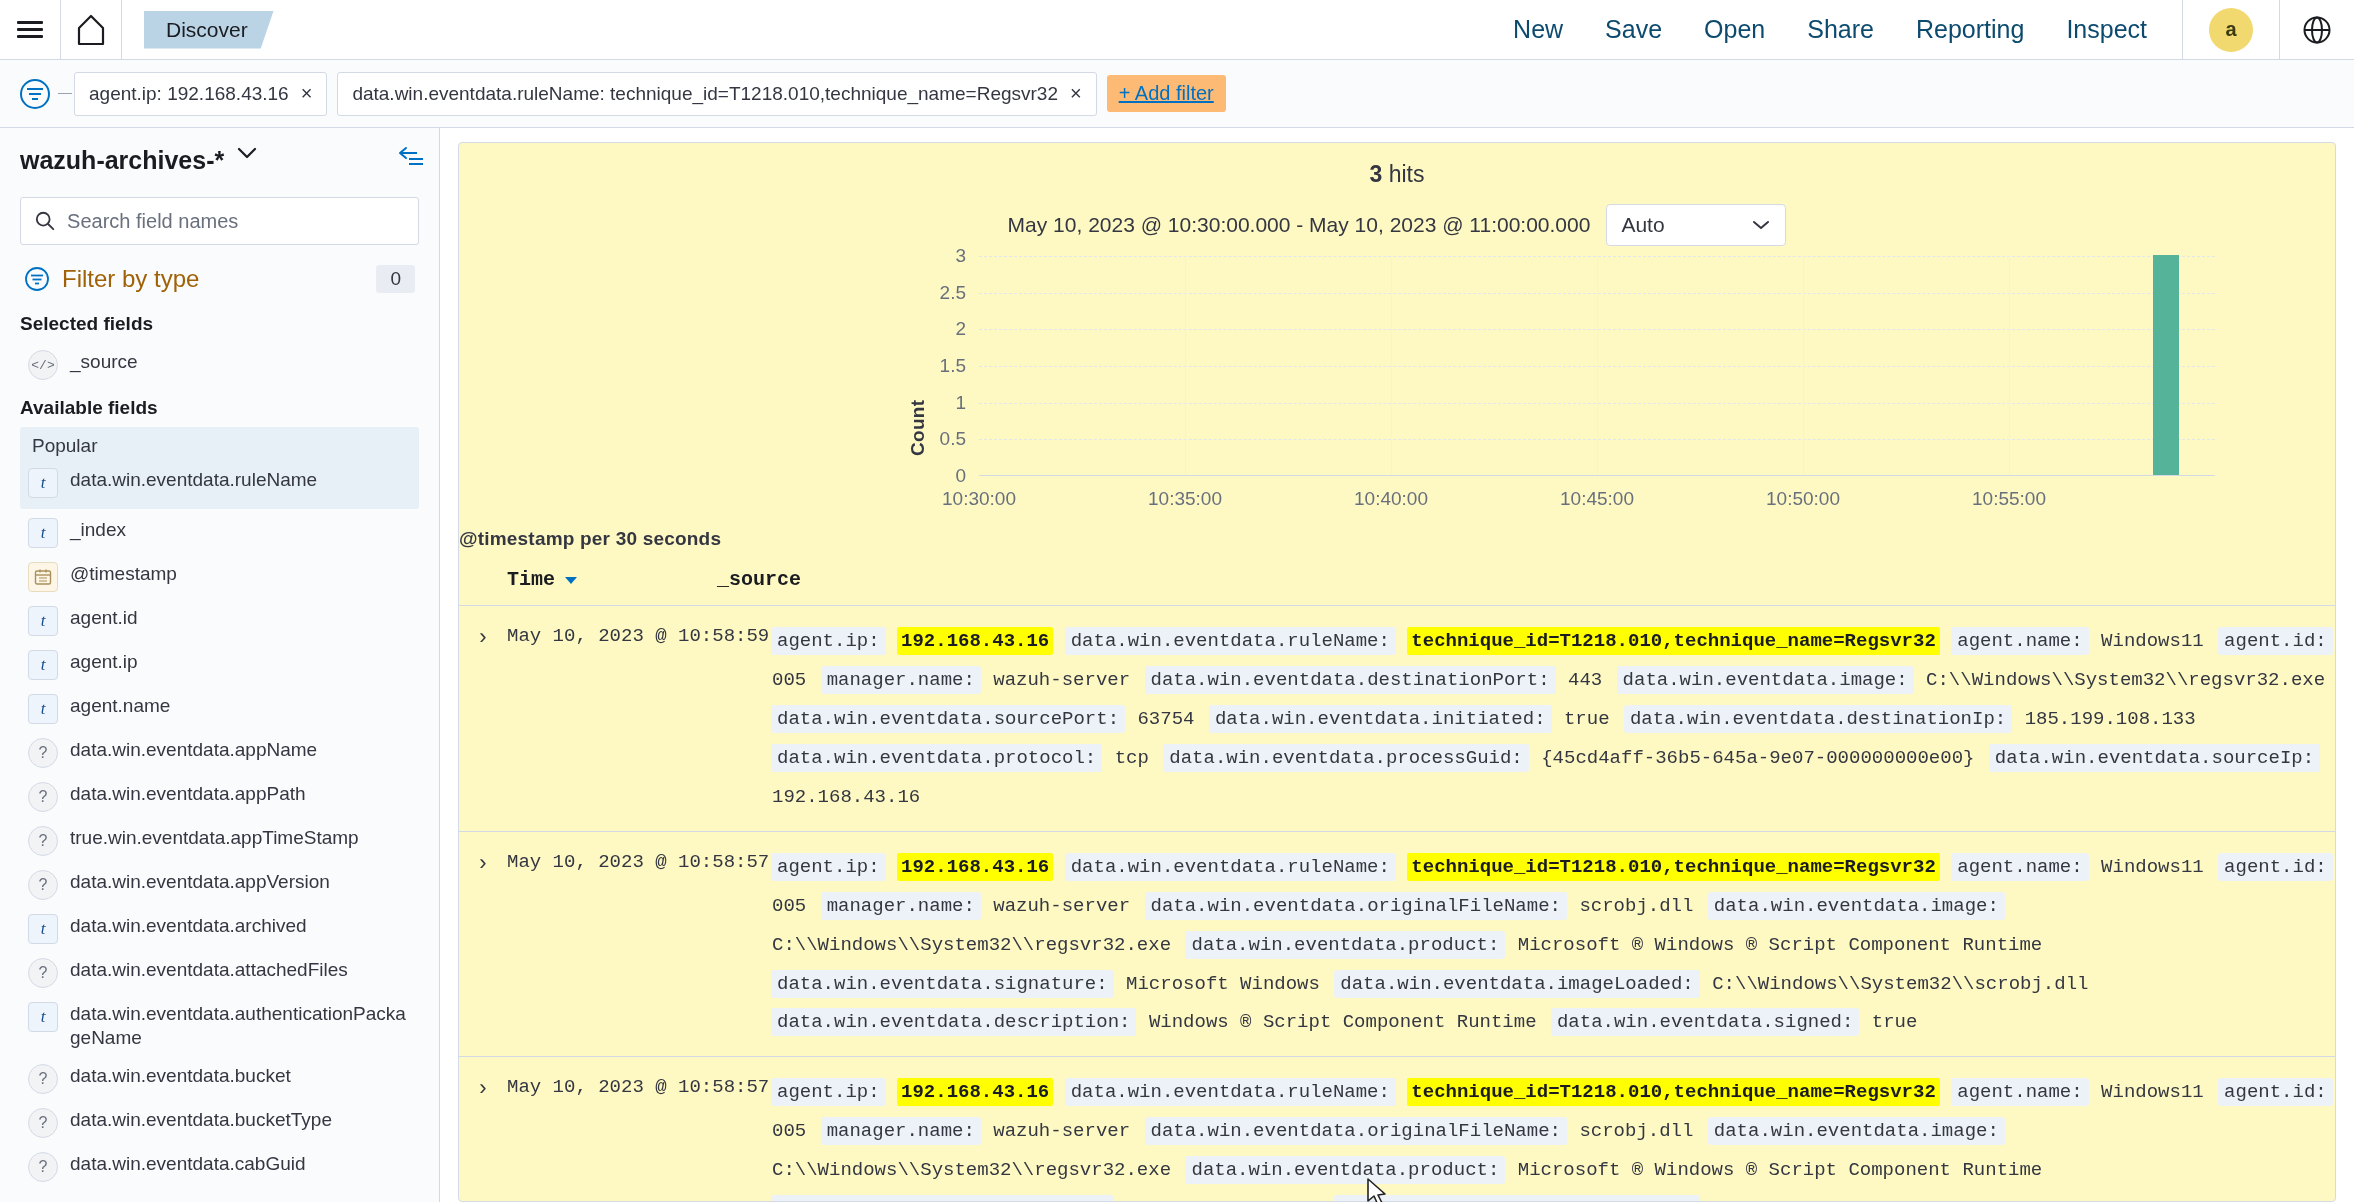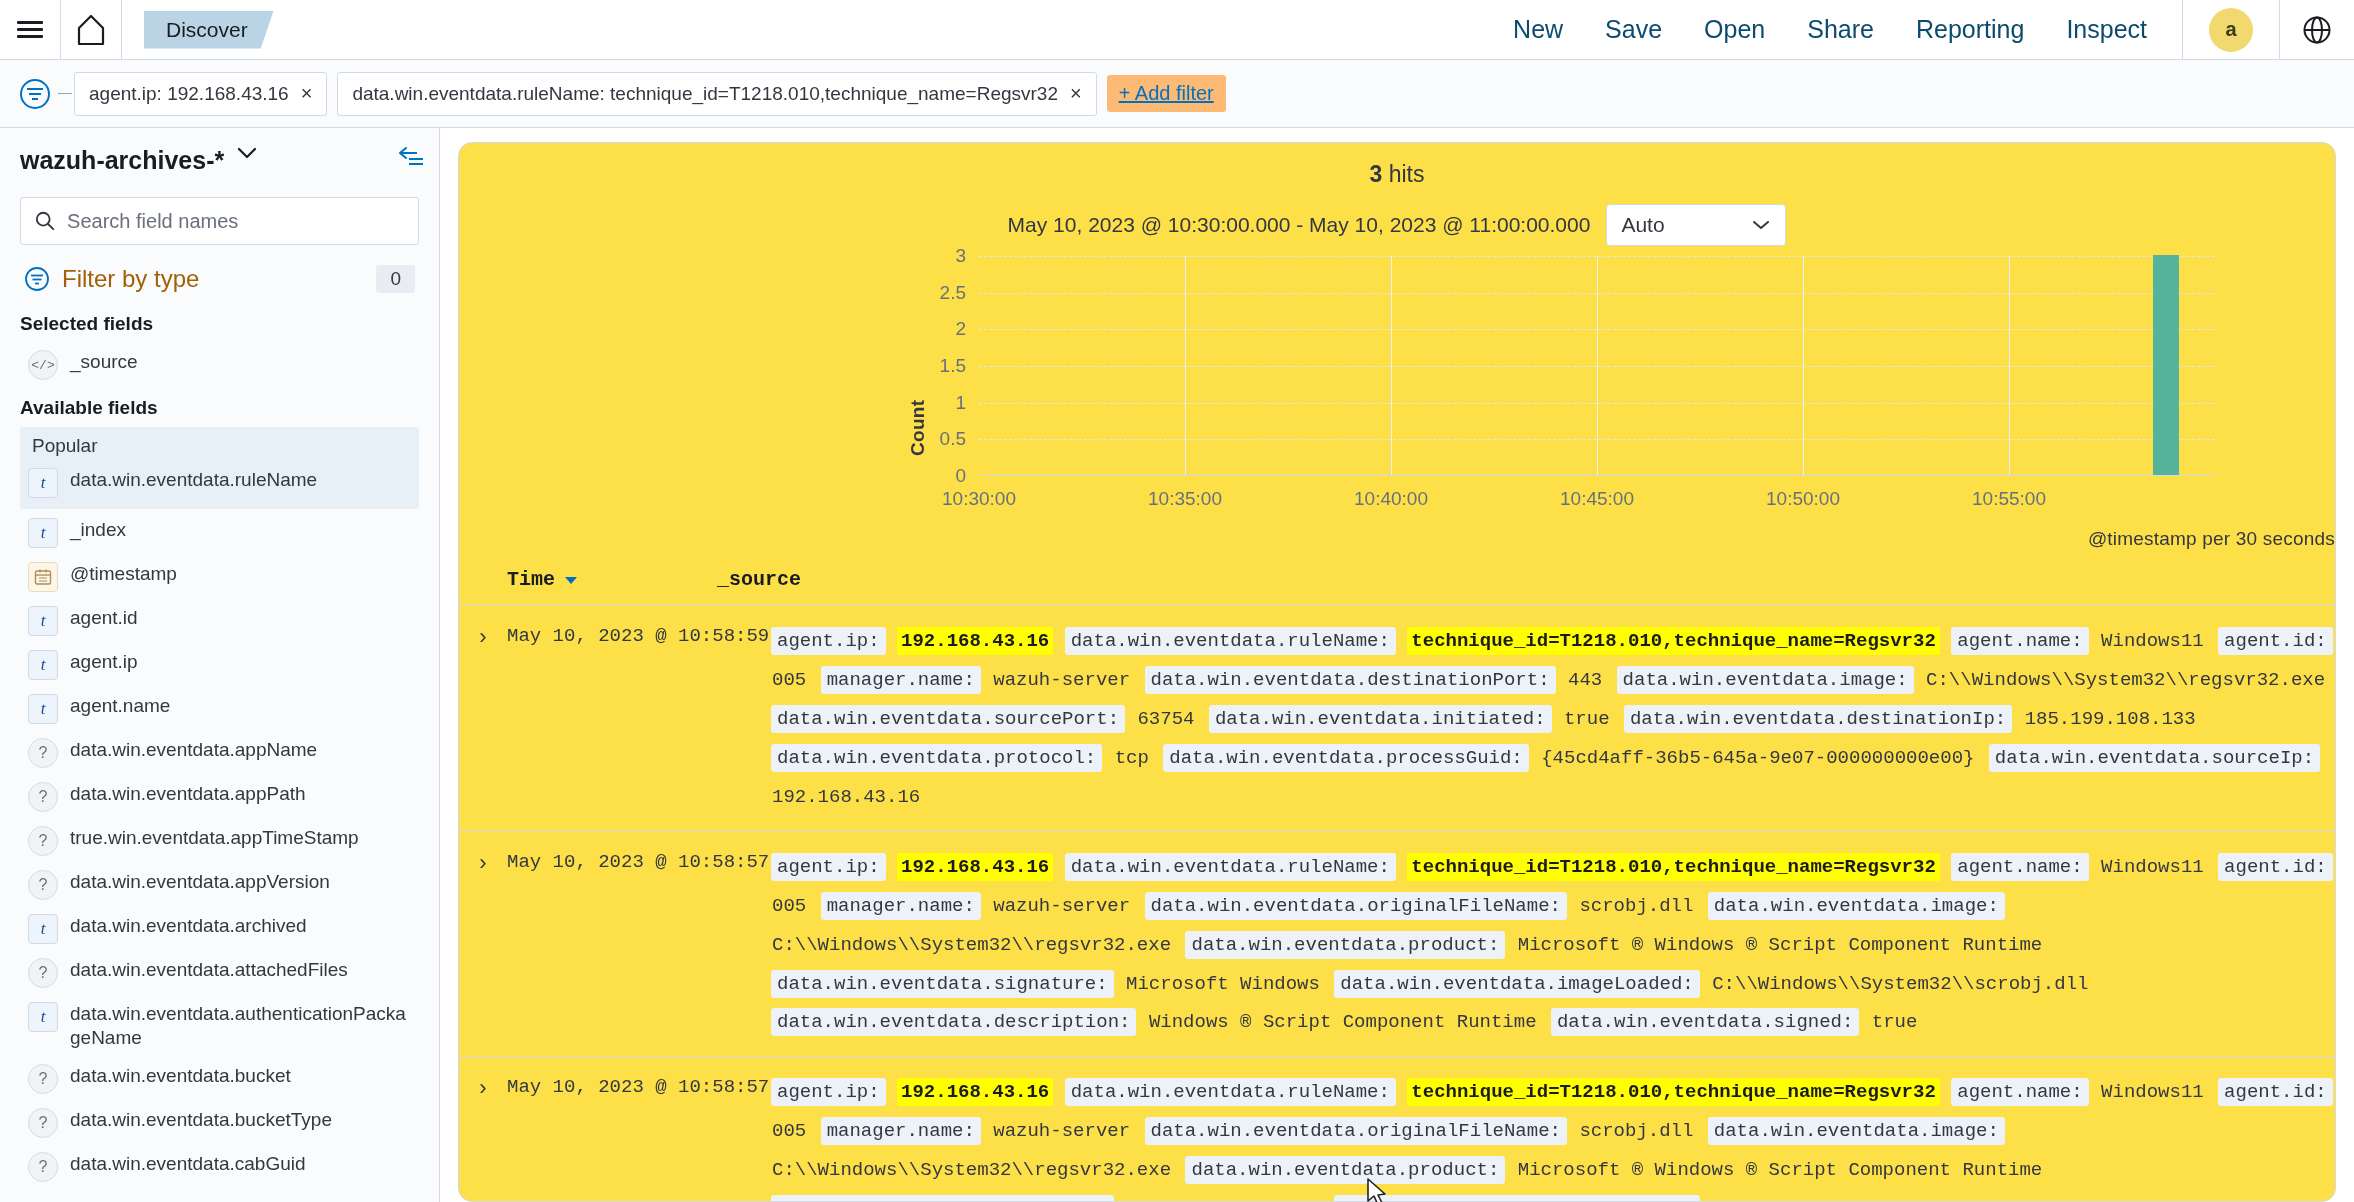--- a/index.html
+++ b/index.html
@@ -167,22 +167,22 @@
   .popular-label { font-size: 19px; color: #343741; padding: 2px 12px 4px 12px;}
 
   
   .main {
     flex: 1;
     padding: 14px 18px 0 18px;
     overflow: hidden;
   }
   .panel {
     border: 1px solid #D3DAE6;
-    border-radius: 14px;
-    background: #fde047;
+    border-radius: 4px;
+    background: #fef9c3;
     height: 100%;
     overflow: hidden;
     display: flex; flex-direction: column;
   }
   .hits { text-align: center; font-size: 23px; padding: 18px 0 0 0; color:#343741;}
   .hits b { font-weight: 700; }
   .timerange-row {
     display: flex; align-items: center; justify-content: center;
     gap: 16px; padding: 16px 0 6px 0;
   }
@@ -217,21 +217,21 @@
   .vline { position: absolute; top: 0; bottom: 0; width: 1px; background: #eef0f3; }
   .bar {
     position: absolute; bottom: 0;
     background: #54B399;
   }
   .xtick {
     position: absolute; font-size: 19px; color: #69707D;
     transform: translateX(-50%); top: 232px; white-space: nowrap; text-align: center;
   }
   .chart-xlabel {
-    text-align: right; font-size: 19px; font-weight: 400;
+    text-align: left; font-size: 19px; font-weight: 700;
     color: #343741; margin-top: 272px; letter-spacing: .2px;
   }
 
   
   .doc-table { margin-top: 6px; flex: 1; overflow: hidden; }
   .doc-header {
     display: flex; border-bottom: 1px solid #D3DAE6;
     padding: 6px 0 14px 0;
   }
   .th {

